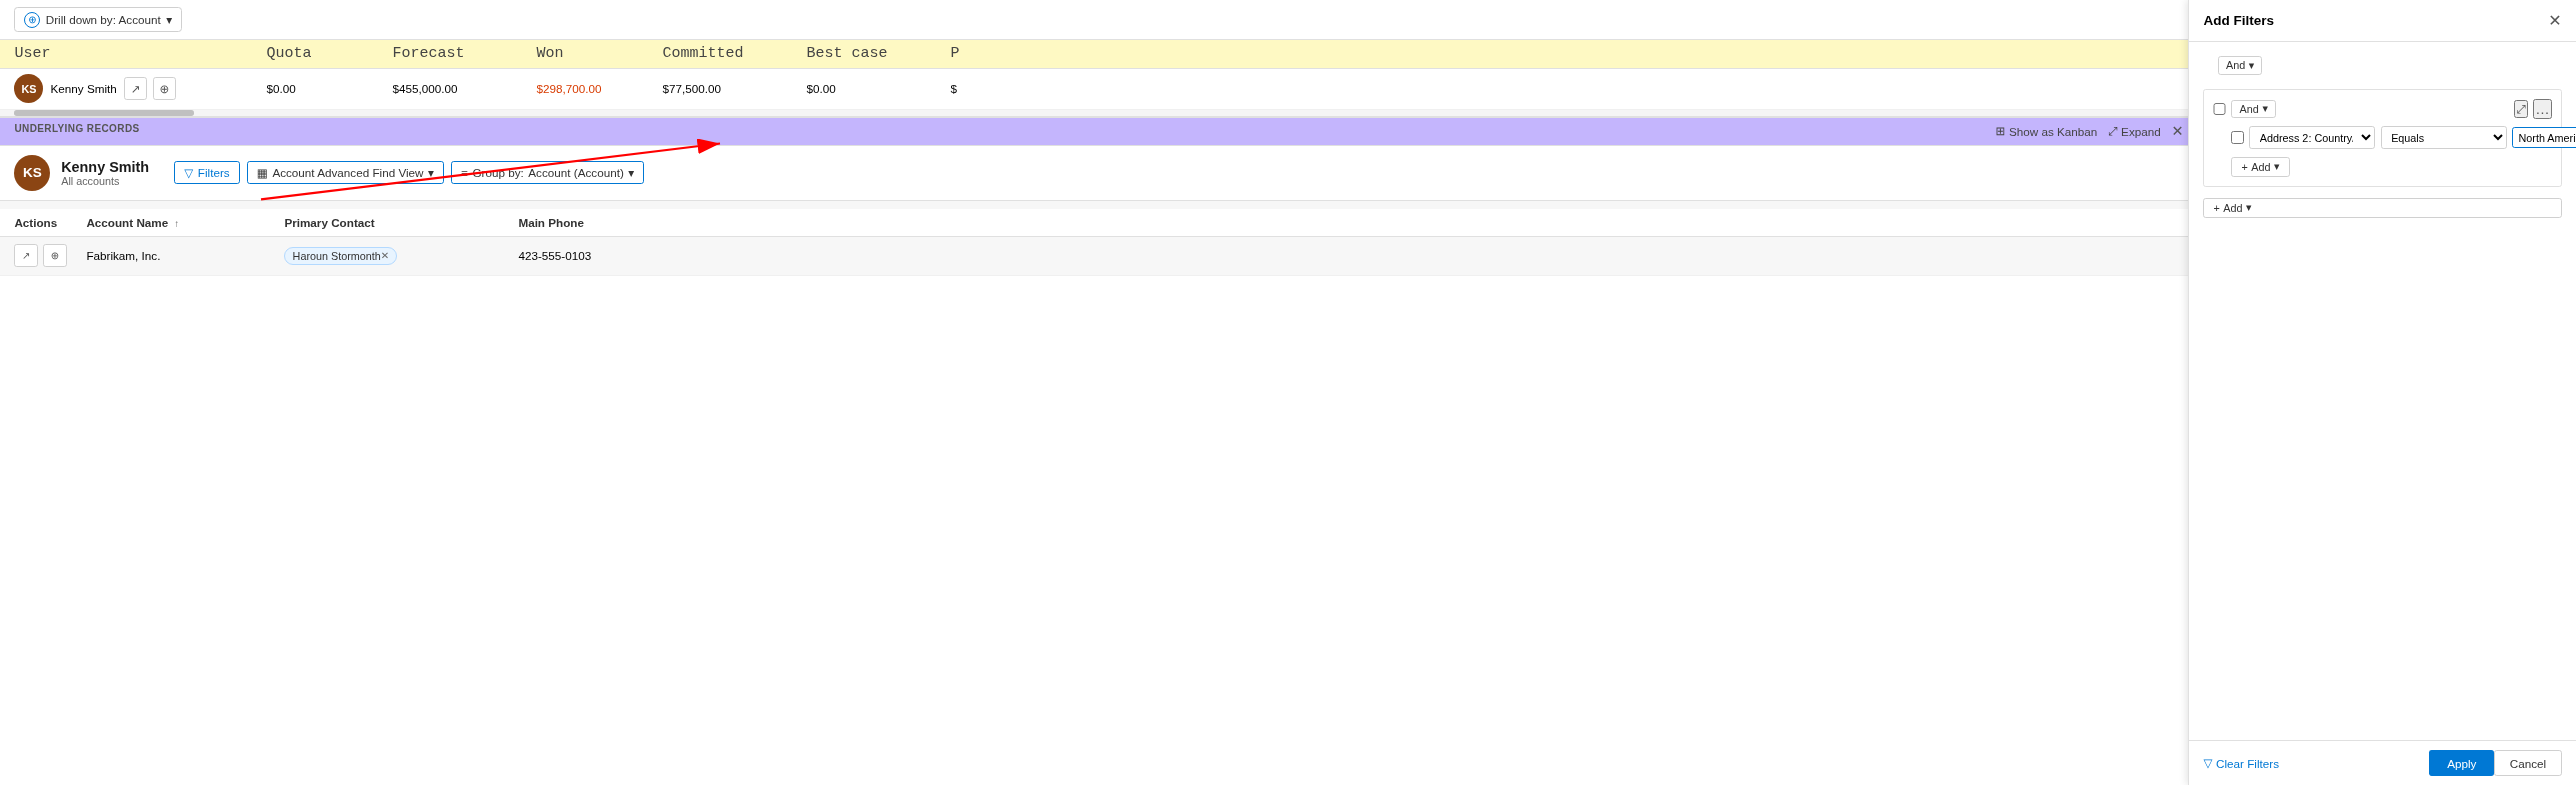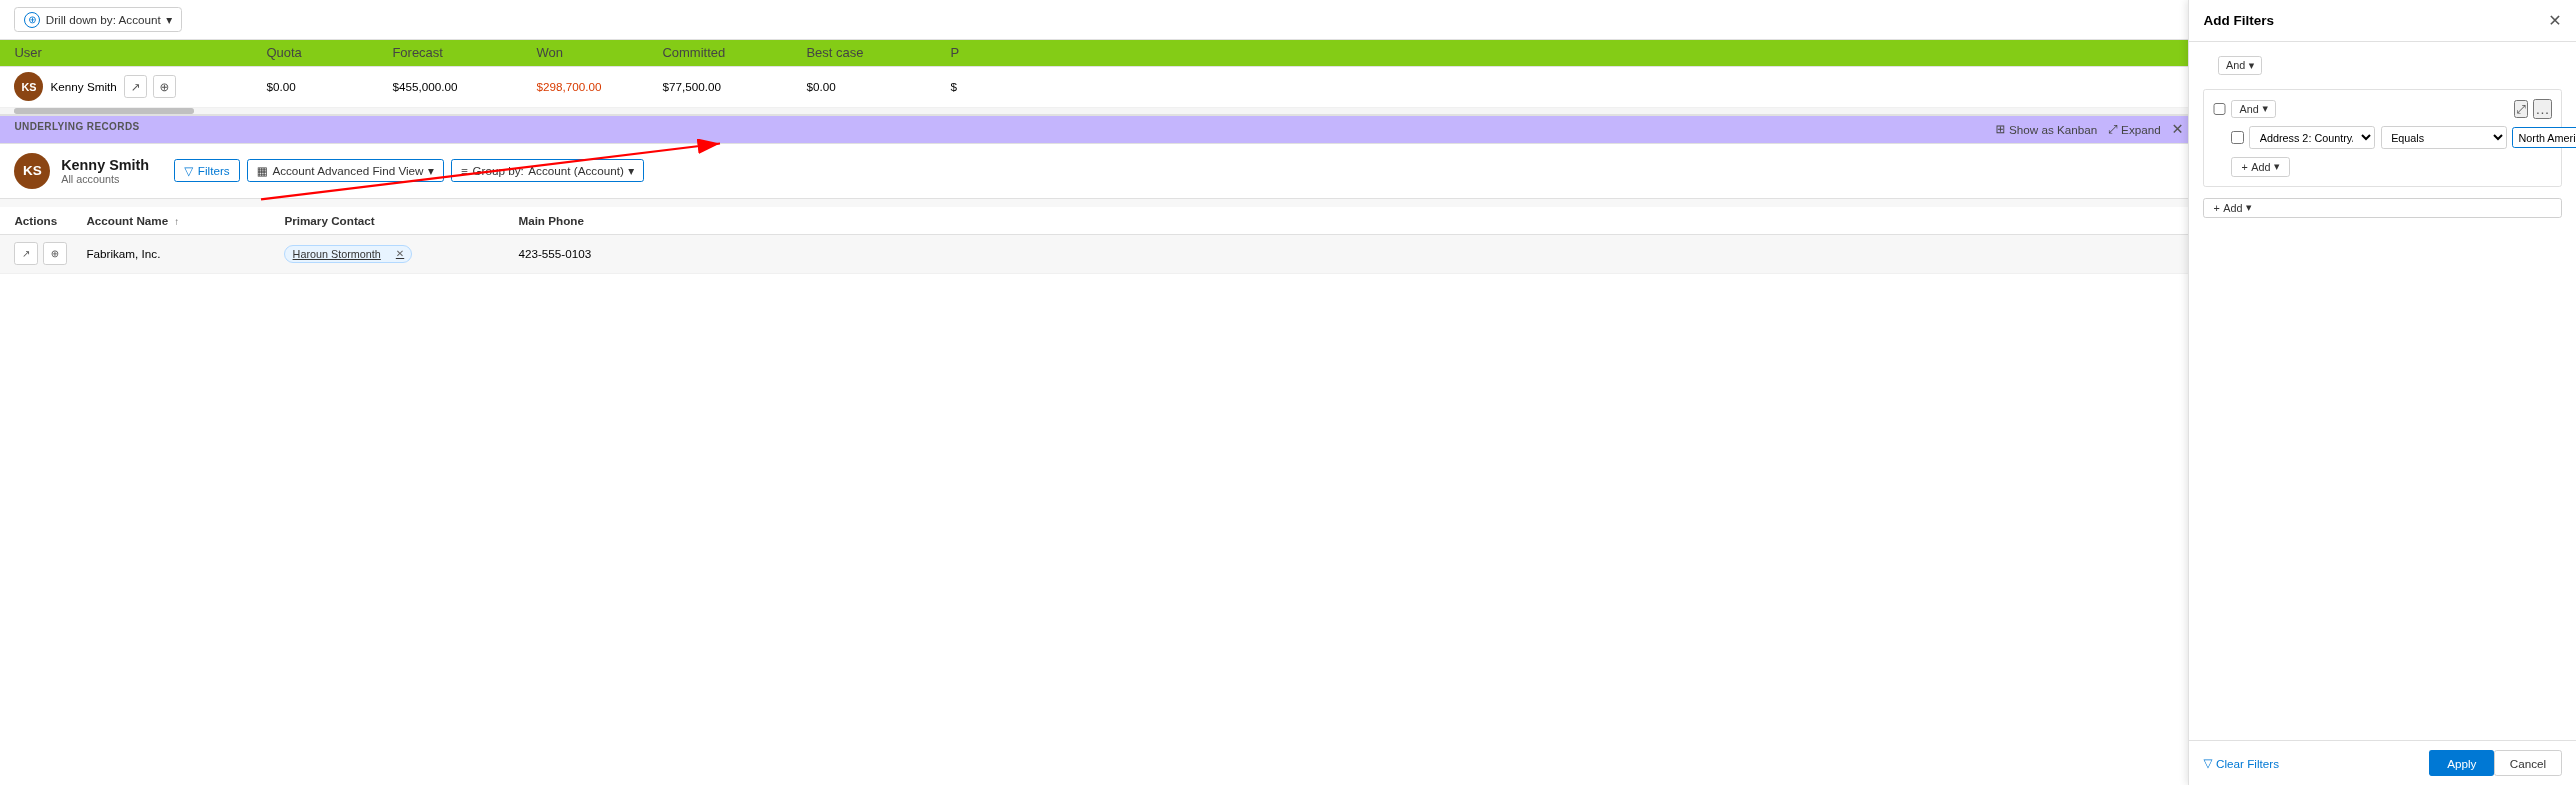--- a/index.html
+++ b/index.html
@@ -31,25 +31,26 @@
       border-radius: 50%;
       border: 1.3px solid #0078d4;
       display: flex; align-items: center; justify-content: center;
       color: #0078d4; font-size: 10px;
     }
 
     
     .forecast-table-header {
       display: grid;
       grid-template-columns: 252px 126px 144px 126px 144px 144px 72px;
-      background: #84cc16;
+      background: #fef9c3;
       border-bottom: 0.9px solid #e0e0e0;
       padding: 5.4px 14.4px;
-      font-size: 13px;
+      font-size: 15px;
       color: #444;
+      font-family: Liberation Mono, monospace;
     }
     .forecast-table-row {
       display: grid;
       grid-template-columns: 252px 126px 144px 126px 144px 144px 72px;
       padding: 5.4px 14.4px;
       border-bottom: 0.9px solid #f0f0f0;
       align-items: center;
     }
     .user-cell { display: flex; align-items: center; gap: 7.2px; }
     .avatar {
@@ -139,23 +140,23 @@
       margin-top: 8px;
     }
     .records-table-row {
       display: grid;
       grid-template-columns: 72px 198px 234px 198px 108px;
       padding: 7.2px 14.4px;
       border-bottom: 0.9px solid #f0f0f0;
       align-items: center;
     }
     .contact-tag {
-      display: inline-flex; align-items: center; gap: 15px;
+      display: inline-flex; align-items: center; gap: 0;
       background: #e8f4ff; border: 0.9px solid #b3d9ff; border-radius: 10.8px;
-      padding: 1.8px 7.2px; font-size: 10.8px; color: #333; text-decoration: underline;
+      padding: 1.8px 7.2px; font-size: 10.8px; color: #333;
     }
     .contact-tag-x { cursor: pointer; color: #666; font-size: 10px; }
 
     
     .v-scrollbar {
       position: absolute; right: 0; top: 0; bottom: 0;
       width: 9px; background: #f5f5f5;
     }
     .v-scroll-thumb {
       position: absolute; top: 0; right: 0;

